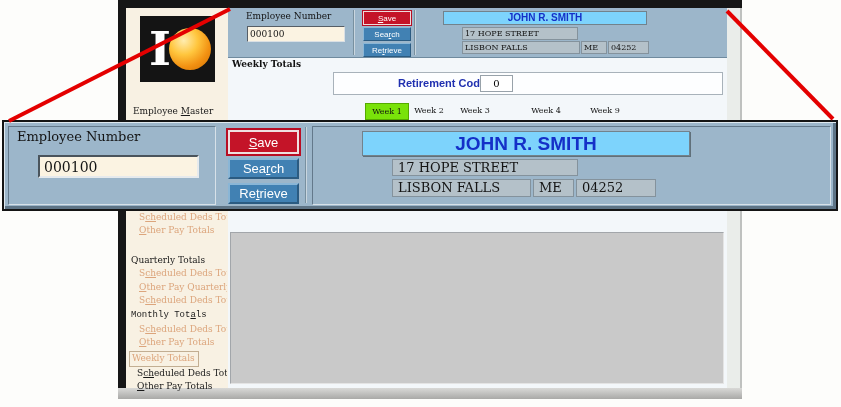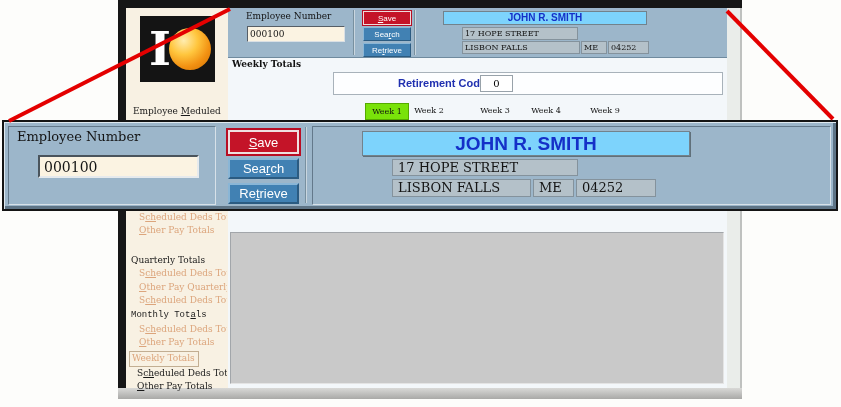--- a/index.html
+++ b/index.html
@@ -103,21 +103,21 @@
   <div class="abs win-top-border"></div>
   <div class="abs win-left-border"></div>
   <div class="abs win-right-strip"></div>
   <div class="abs win-bottom-strip"></div>
 
   <div class="abs sidebar"></div>
   <div class="abs logo">
     <div class="abs logo-letter">I</div>
     <div class="abs logo-ball"></div>
   </div>
-  <div class="abs master-link" id="master-link"><span>Employee </span><u>M</u><span>eduled</span></div>
+  <div class="abs master-link" id="master-link"><span>Employee </span><u>M</u><span>aster</span></div>
   <div class="abs sidebar-list" id="sidebar-list">
       <div class="snav sub"><span>S</span><u>ch</u><span>eduled Deds Totals</span></div>
       <div class="snav sub"><span></span><u>O</u><span>ther Pay Totals</span></div>
       <div class="snav header gap1"><span>Quarterly Totals</span></div>
       <div class="snav sub"><span>S</span><u>ch</u><span>eduled Deds Totals</span></div>
       <div class="snav sub"><span></span><u>O</u><span>ther Pay Quarterly Tota</span></div>
       <div class="snav sub"><span>S</span><u>ch</u><span>eduled Deds Totals</span></div>
       <div class="snav header gap2"><span>Monthly Tot</span><u>a</u><span>ls</span></div>
       <div class="snav sub"><span>S</span><u>ch</u><span>eduled Deds Totals</span></div>
       <div class="snav sub"><span></span><u>O</u><span>ther Pay Totals</span></div>
@@ -156,21 +156,21 @@
   </div>
 
   <div class="abs weekly-label">Weekly Totals</div>
   <div class="abs ret-box">
     <div class="abs ret-label">Retirement Code</div>
     <input class="abs ret-input" readonly="" value="0" style="">
   </div>
   <div class="abs tabs" id="week-tabs">
       <div class="tab-active" style="left: 16px;">Week 1</div>
       <span class="tab-label" style="left: 58px;">Week 2</span>
-      <span class="tab-label" style="left: 124px;">Week 3</span>
+      <span class="tab-label" style="left: 104px;">Week 3</span>
       <span class="tab-label" style="left: 175px;">Week 4</span>
       <span class="tab-label" style="left: 234px;">Week 9</span>
     </div>
   <div class="abs gray-panel"></div>
 
   <div class="abs callout">
     <div class="abs sunken co-left">
       <div class="abs co-label">Employee Number</div>
       <input class="abs field co-input" readonly="" value="000100" style="">
     </div>

